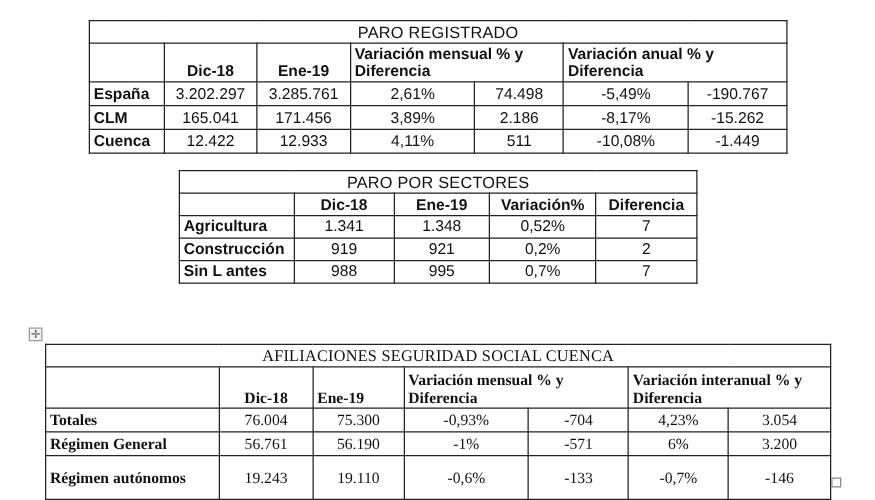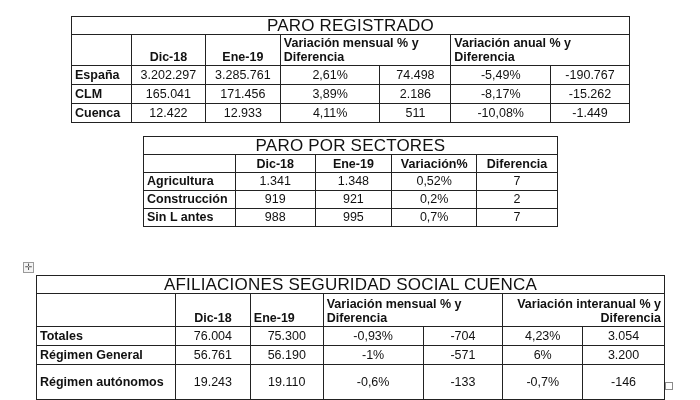--- a/index.html
+++ b/index.html
@@ -1,26 +1,26 @@
 <!DOCTYPE html>
 <html><head>
 <meta charset="utf-8">
 <style>
   html, body { margin: 0; padding: 0; background: #ffffff; }
   body { width: 700px; height: 400px; position: relative; overflow: hidden;
          font-family: "Liberation Sans", sans-serif; color: #111; }
   table { position: absolute; border-collapse: collapse; font-size: 12.5px; }
   td { border: 1px solid #222; padding: 0 3px; height: 17px; line-height: 15px; white-space: nowrap; }
-  .title { text-align: center; font-weight: normal; font-size: 17px; letter-spacing: 0.2px; }
+  .title { text-align: center; font-weight: normal; font-size: 13px; letter-spacing: 0.2px; }
   .hd { font-weight: bold; vertical-align: bottom; }
   .hd-c { text-align: center; }
   .rl { font-weight: bold; }
   .num { text-align: center; }
   .t1 td.rl { text-align: left; }
-  .t3 { font-stretch: condensed; }
+  .t3 { font-stretch: condensed; font-family: Liberation Serif, serif; }
   .move-handle { position: absolute; left: 23px; top: 262px; width: 9px; height: 9px;
                  border: 1px solid #9a9a9a; background: #f4f4f4; font-size: 9px; line-height: 9px;
                  text-align: center; color: #555; }
   .resize-handle { position: absolute; left: 665px; top: 382px; width: 6px; height: 6px;
                    border: 1px solid #8a8a8a; background: #fff; }
 </style>
 </head>
 <body>
 
 <table class="t1" style="left:71px; top:16px; width:559px;">
@@ -131,21 +131,21 @@
   </colgroup>
   <tbody>
       <tr style="height:17px">
     <td colspan="7" class="title">AFILIACIONES SEGURIDAD SOCIAL CUENCA</td>
   </tr>
   <tr style="height:33px">
     <td class="hd"></td>
     <td class="hd hd-c">Dic-18</td>
     <td class="hd">Ene-19</td>
     <td colspan="2" class="hd" style="white-space:normal; line-height:14px; padding-bottom:1px;">Variación mensual % y Diferencia</td>
-    <td colspan="2" class="hd" style="white-space:normal; line-height:14px; padding-bottom:1px;text-align:right;">Variación interanual % y Diferencia</td>
+    <td colspan="2" class="hd" style="white-space:normal; line-height:14px; padding-bottom:1px;">Variación interanual % y Diferencia</td>
   </tr>
   <tr style="height:19px">
     <td class="rl">Totales</td>
     <td class="num">76.004</td>
     <td class="num">75.300</td>
     <td class="num">-0,93%</td>
     <td class="num">-704</td>
     <td class="num">4,23%</td>
     <td class="num">3.054</td>
   </tr>

